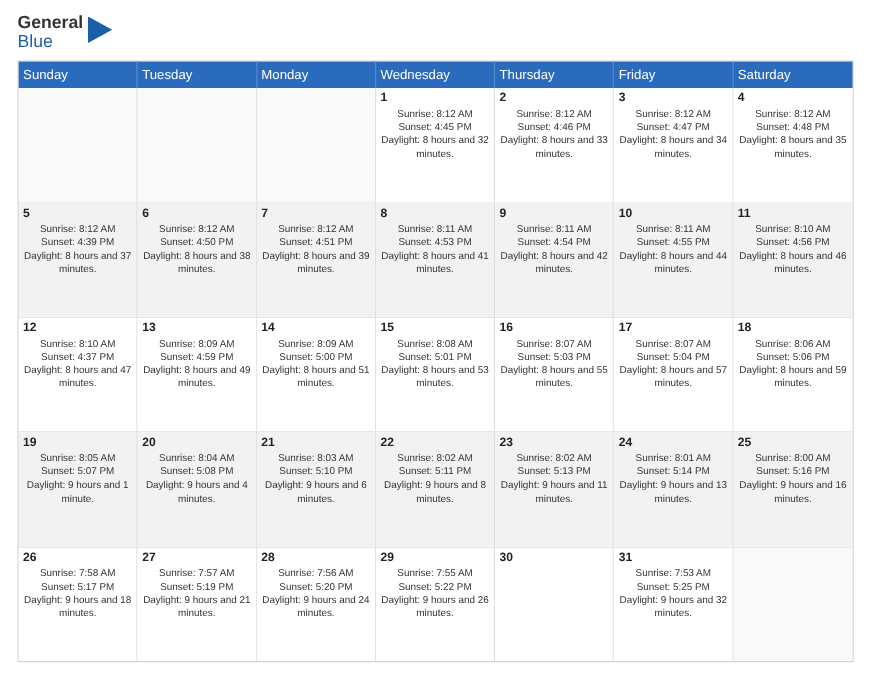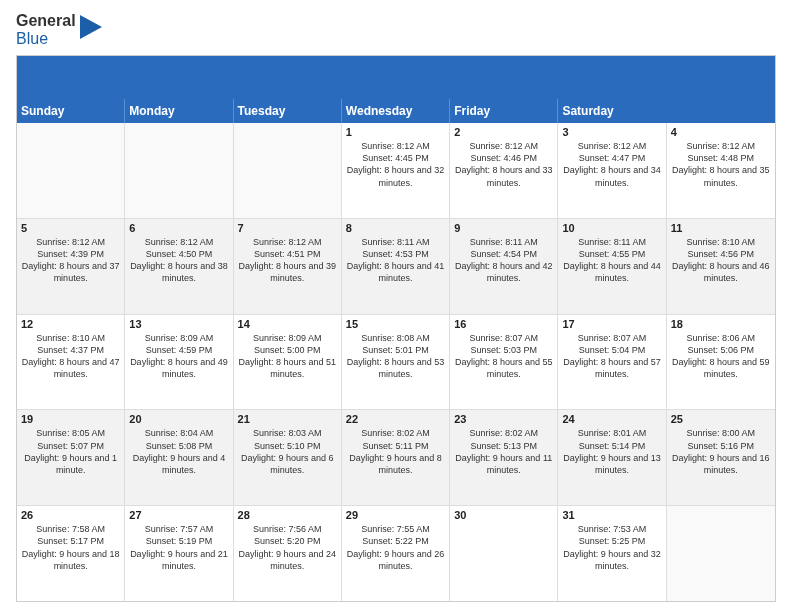--- a/index.html
+++ b/index.html
@@ -47,25 +47,24 @@
       border: 1px solid #ccc;
     }
     .col-headers {
       display: grid;
       grid-template-columns: repeat(7, 1fr);
       background: #2b6bbd;
     }
     .col-header {
       color: #fff;
       font-size: 12px;
-      font-weight: bold;
+      font-weight: normal;
       padding: 5px 4px;
       text-align: left;
       border-right: 1px solid #5590d0;
-      margin-top: 43px;
     }
     .col-header:last-child { border-right: none; }
     .weeks {
       flex: 1;
       display: flex;
       flex-direction: column;
     }
     .week-row {
       display: grid;
       grid-template-columns: repeat(7, 1fr);
@@ -115,23 +114,24 @@
   </div>
     <div class="title-block">
       <div class="cal-title"></div>
       <div class="cal-subtitle"></div>
     </div>
   </div>
 
   <div class="calendar">
     <div class="col-headers">
     <div class="col-header">Sunday</div>
+        <div class="col-header">Tuesday</div>
         <div class="col-header">Monday</div>
-        <div class="col-header">Tuesday</div>
         <div class="col-header">Wednesday</div>
+        <div class="col-header">Thursday</div>
         <div class="col-header">Friday</div>
         <div class="col-header">Saturday</div>
       </div>
     <div class="weeks">
     <div class="week-row">
           <div class="day-cell empty"></div>
           <div class="day-cell empty"></div>
           <div class="day-cell empty"></div>
           <div class="day-cell">
             <span class="day-number">1</span>

